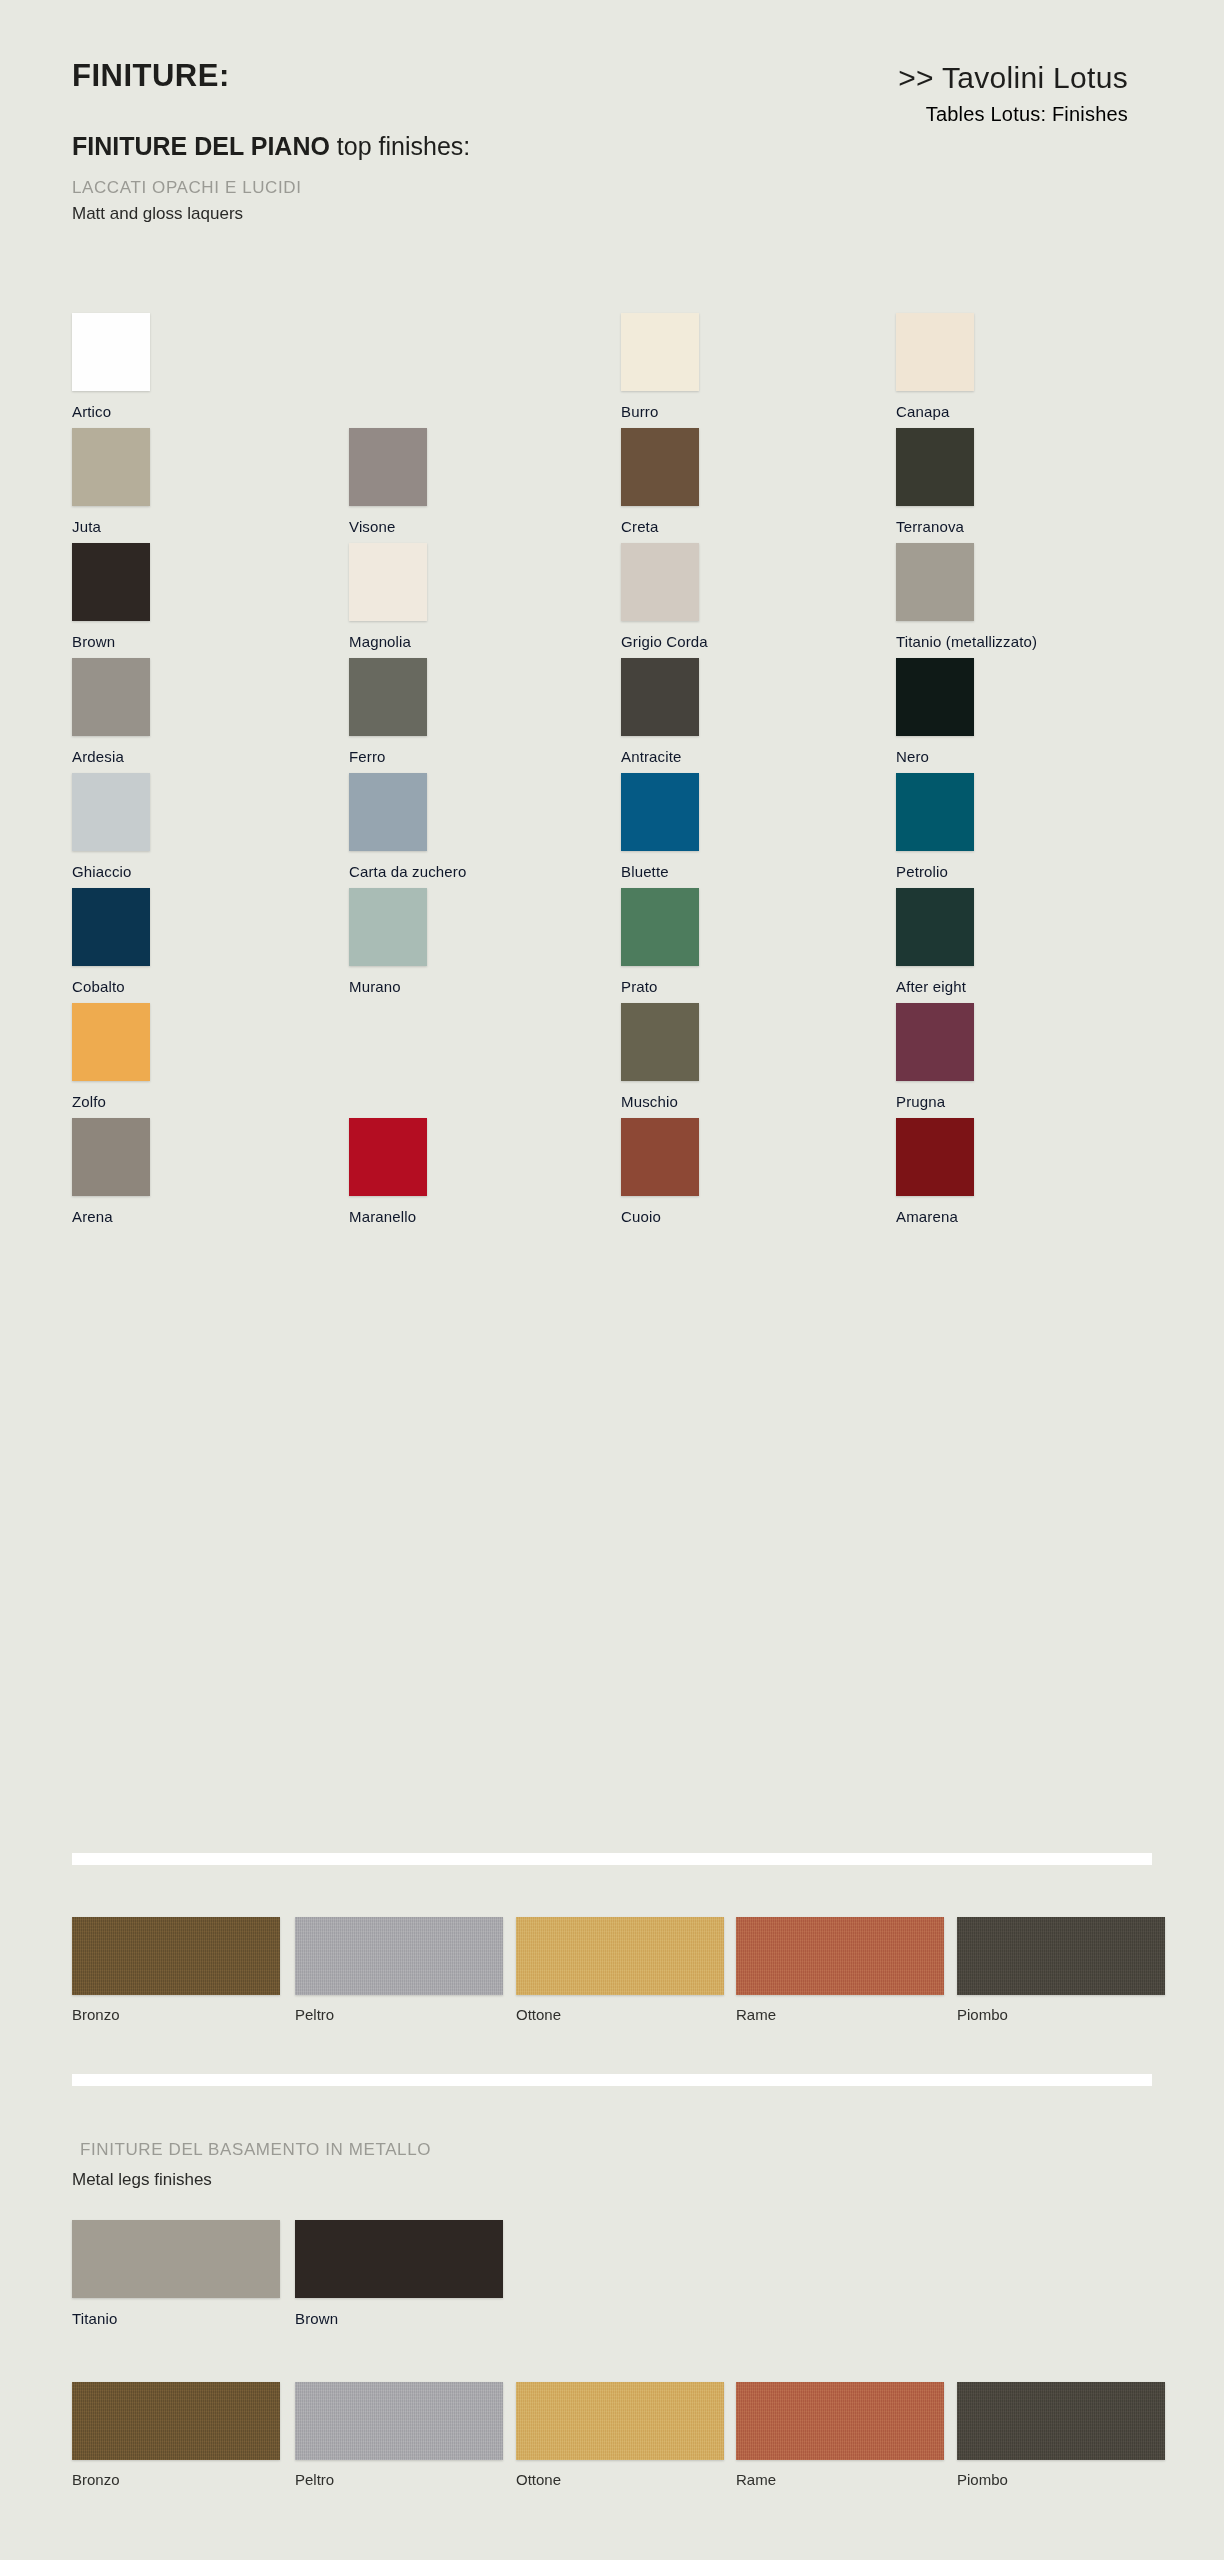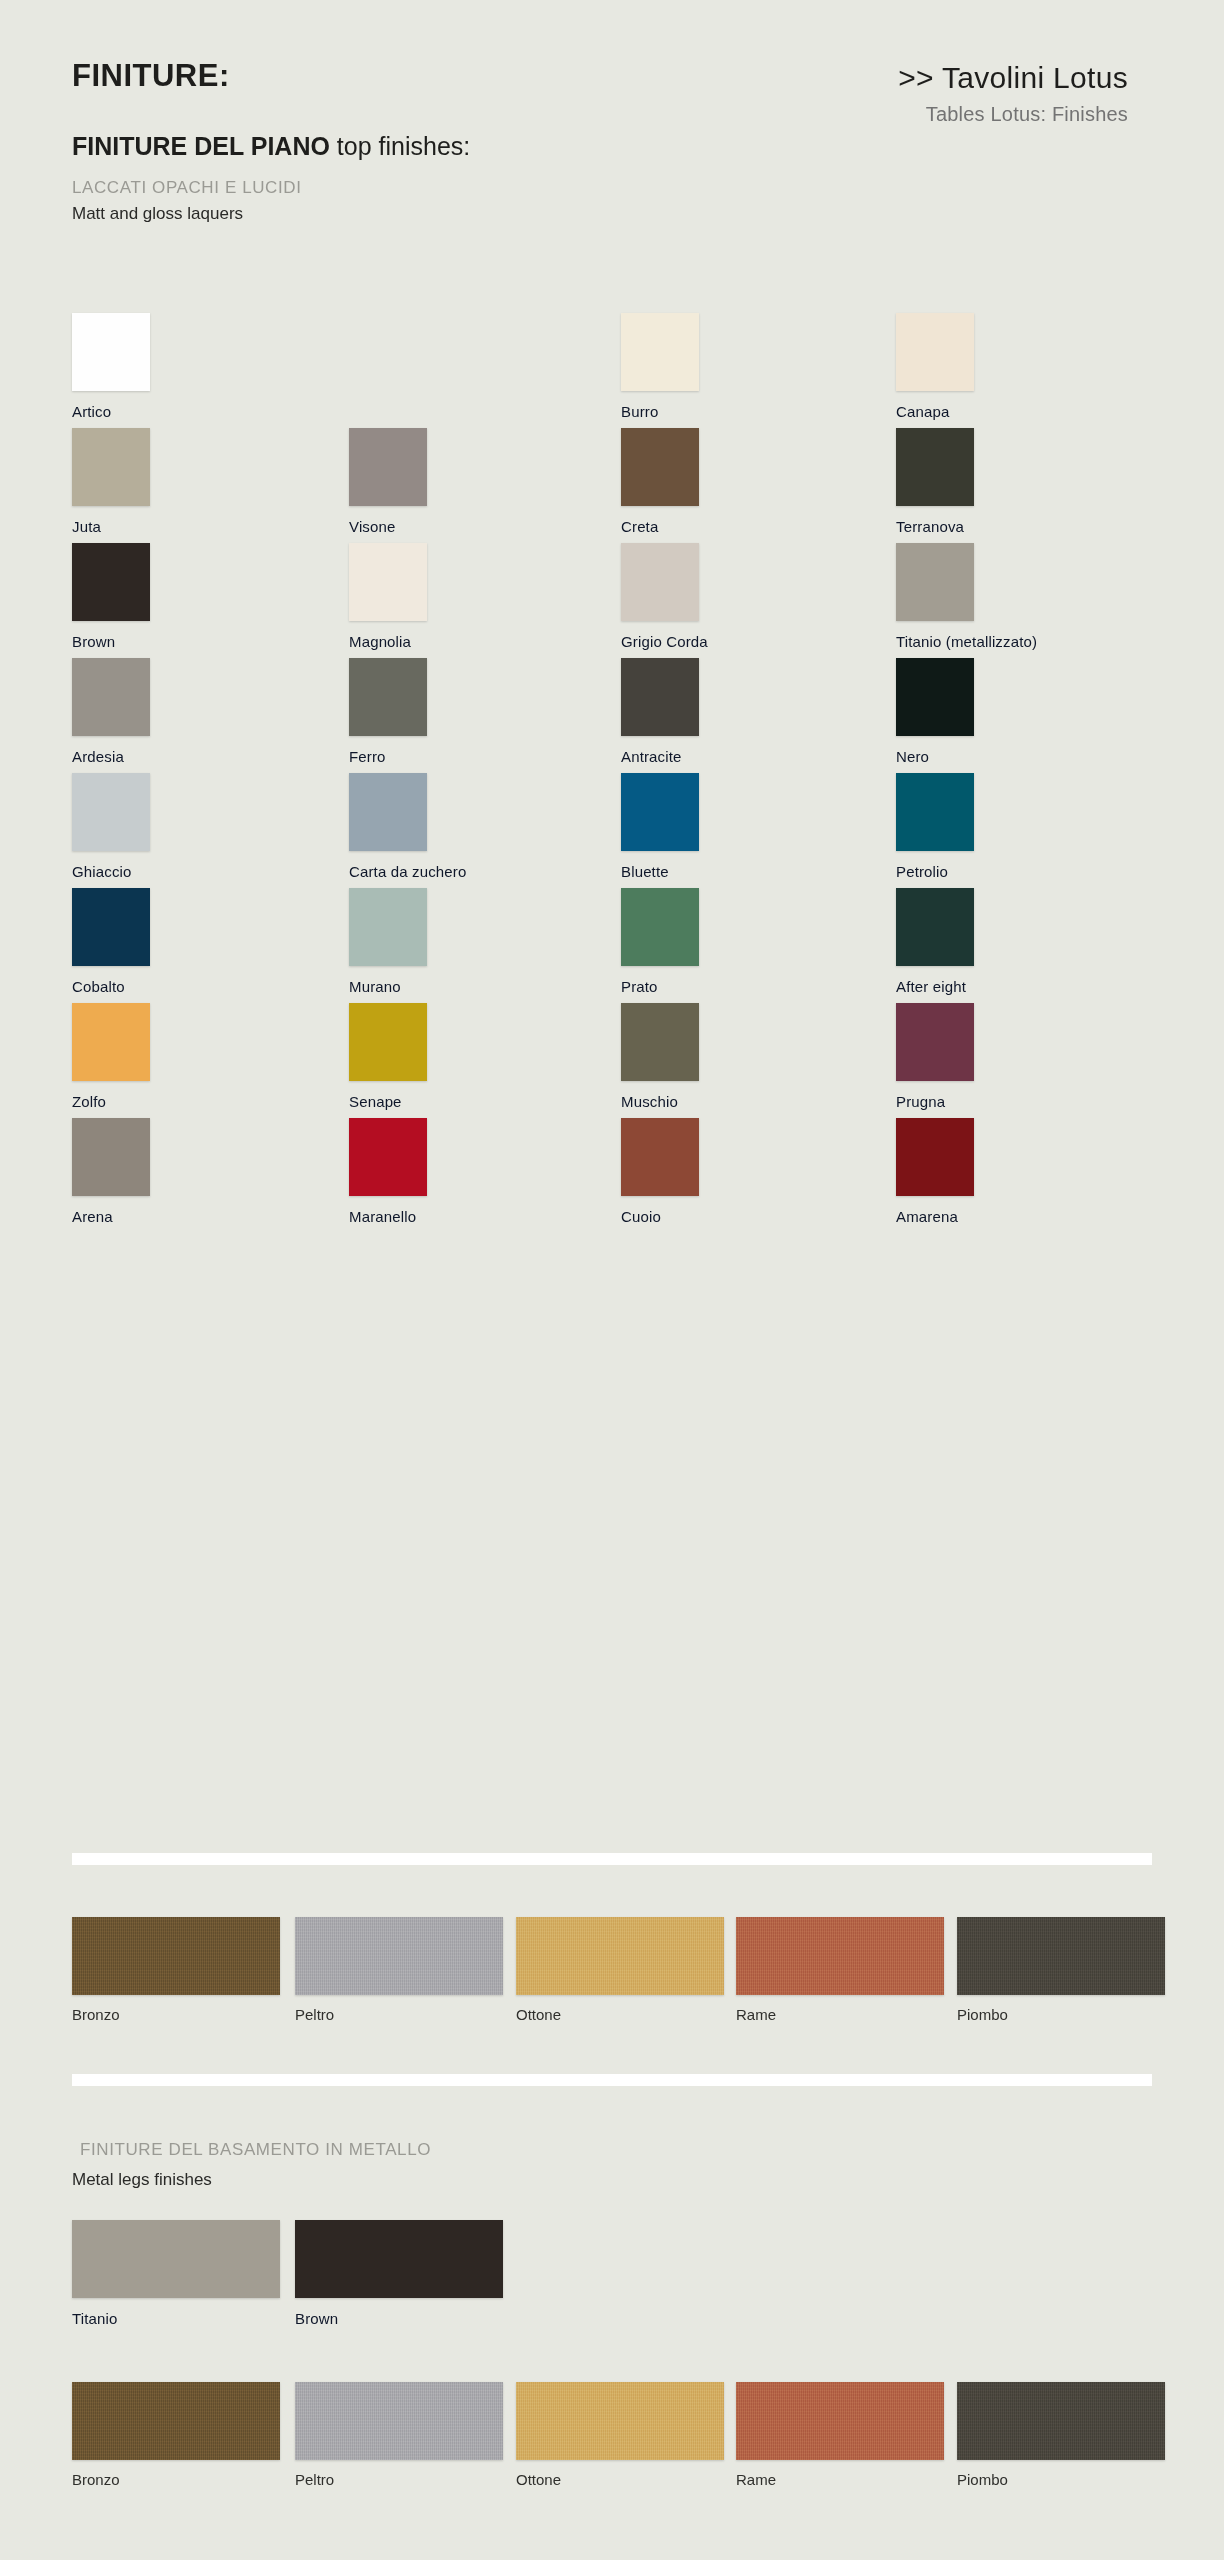--- a/index.html
+++ b/index.html
@@ -43,21 +43,21 @@
     font-size: 30px;
     font-weight: 400;
     color: #1e1e1c;
     letter-spacing: 0.3px;
     line-height: 1.05;
     white-space: nowrap;
   }
   .product-sub {
     font-size: 20px;
     font-weight: 400;
-    color: #737373;
+    color: #000000;
     margin-top: 9px;
     letter-spacing: 0.2px;
     white-space: nowrap;
   }
 
   .section-title {
     position: absolute;
     left: 72px;
     font-size: 25px;
     color: #1e1e1c;
@@ -302,24 +302,20 @@
       <div class="cell c3">
         <div class="swatch" style="background: rgb(29, 55, 51);"></div>
         <div class="cell-label">After eight</div>
       </div>
     </div>
     <div class="grid-row">
       <div class="cell c0">
         <div class="swatch" style="background: rgb(238, 171, 79);"></div>
         <div class="cell-label">Zolfo</div>
       </div>
-      <div class="cell c1">
-        <div class="swatch" style="background: rgb(192, 162, 18);"></div>
-        <div class="cell-label">Senape</div>
-      </div>
       <div class="cell c2">
         <div class="swatch" style="background: rgb(103, 99, 79);"></div>
         <div class="cell-label">Muschio</div>
       </div>
       <div class="cell c3">
         <div class="swatch" style="background: rgb(110, 52, 70);"></div>
         <div class="cell-label">Prugna</div>
       </div>
     </div>
     <div class="grid-row">

